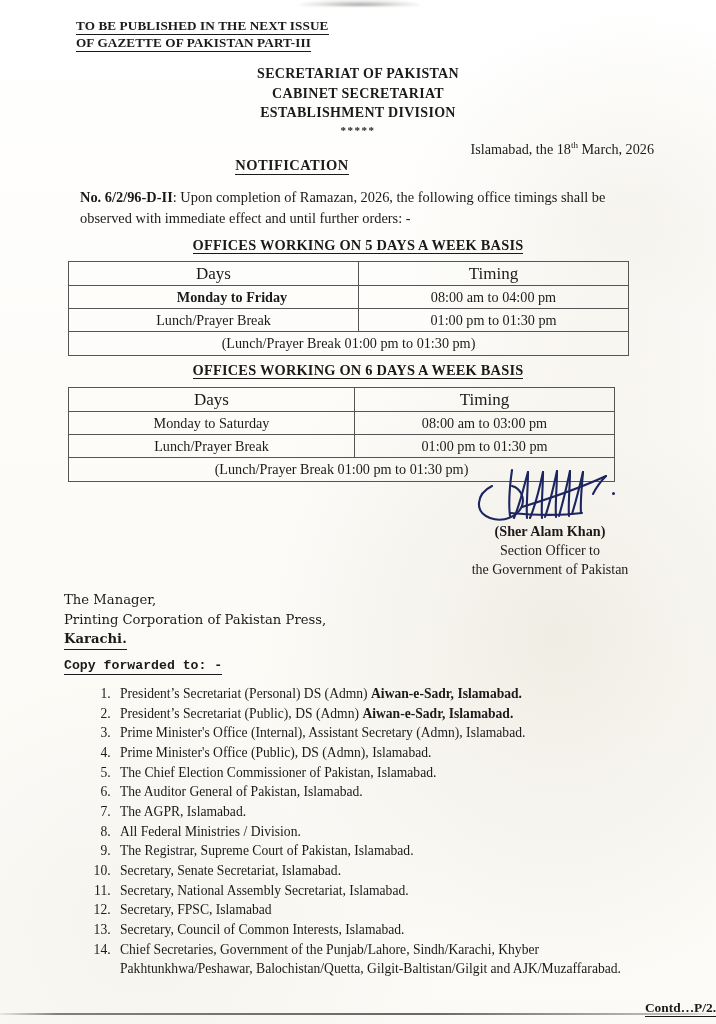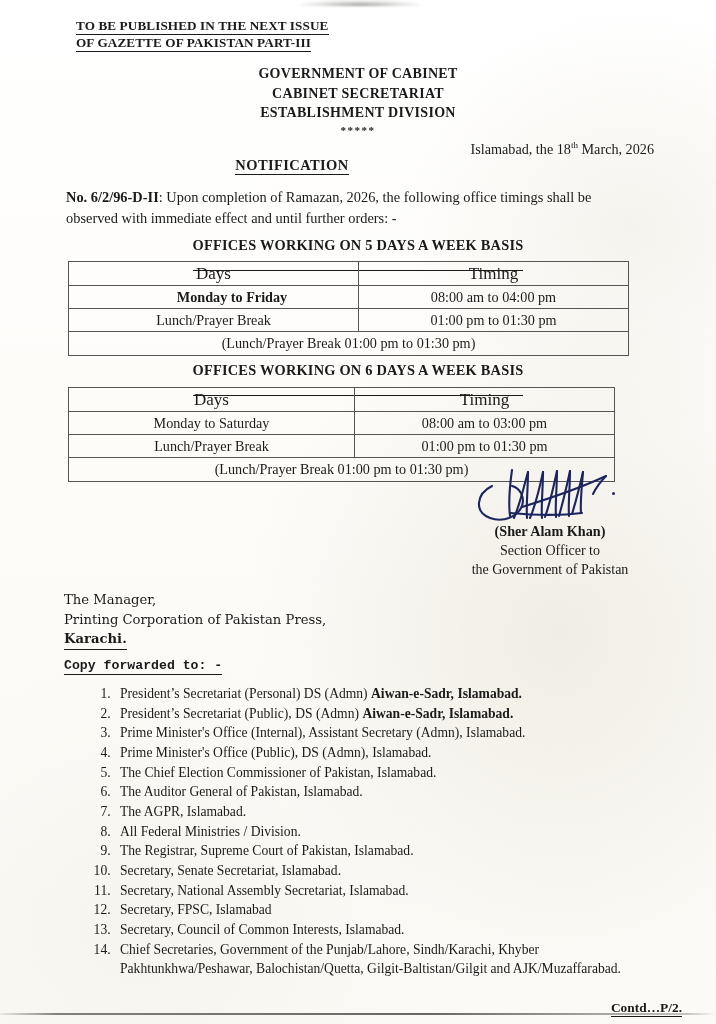--- a/index.html
+++ b/index.html
@@ -90,36 +90,36 @@
     left: 0; top: 157px;
     width: 584px;
     text-align: center;
     font-weight: bold;
     font-size: 14.5px;
     letter-spacing: .4px;
   }
   .notif span { border-bottom: 1.6px solid #1a1a1a; padding-bottom: 1px; }
 
   .body-para {
-    left: 66px; top: 187px;
+    left: 80px; top: 187px;
     width: 580px;
     font-size: 14.4px;
     line-height: 20.5px;
     text-align: left;
   }
 
   
   .sec-head {
     width: 716px; left: 0;
     text-align: center;
     font-weight: bold;
     font-size: 14.4px;
     letter-spacing: .2px;
   }
-  .sec-head span { border-bottom: 1.7px solid #1a1a1a; padding-bottom: 17px; }
+  .sec-head span { border-bottom: 1.7px solid #1a1a1a; padding-bottom: 0; }
   .sec-head-1 { top: 237px; }
   .sec-head-2 { top: 362px; }
 
   
   table.timing {
     position: absolute;
     border-collapse: collapse;
     table-layout: fixed;
     font-size: 14.2px;
     color: #1a1a1a;
@@ -194,42 +194,41 @@
     padding-left: 6px;
     margin: 0;
   }
   ol.copylist li::marker { font-size: 13.6px; }
   ol.copylist li b { font-weight: bold; }
 
   .contd {
     left: 0; top: 1000px;
     width: 716px;
     text-align: right;
-    padding-right: 34px;
     box-sizing: border-box;
     font-weight: bold;
     font-size: 13.4px;
   }
   .contd span { border-bottom: 1.4px solid #1a1a1a; padding-bottom: 1px; }
 </style>
 </head>
 <body>
 
 <div id="page">
 
   <div class="scan-tint"></div>
   <div class="smudge-top"></div>
 
   <div class="abs publish-note">
     <div><span class="ul">TO BE PUBLISHED IN THE NEXT ISSUE</span></div>
     <div><span class="ul">OF GAZETTE OF PAKISTAN PART-III</span></div>
   </div>
 
   <div class="abs org-block">
-    <div>GOVERNMENT OF CABINET</div>
+    <div>SECRETARIAT OF PAKISTAN</div>
     <div>CABINET SECRETARIAT</div>
     <div>ESTABLISHMENT DIVISION</div>
     <div class="stars">*****</div>
   </div>
 
   <div class="abs datestamp"><span>Islamabad, the 18</span><sup>th</sup><span> March, 2026</span></div>
 
   <div class="abs notif"><span>NOTIFICATION</span></div>
 
   <div class="abs body-para"><b>No. 6/2/96-D-II</b><span>: Upon completion of Ramazan, 2026, the following office timings shall be observed with immediate effect and until further orders: -</span></div>

